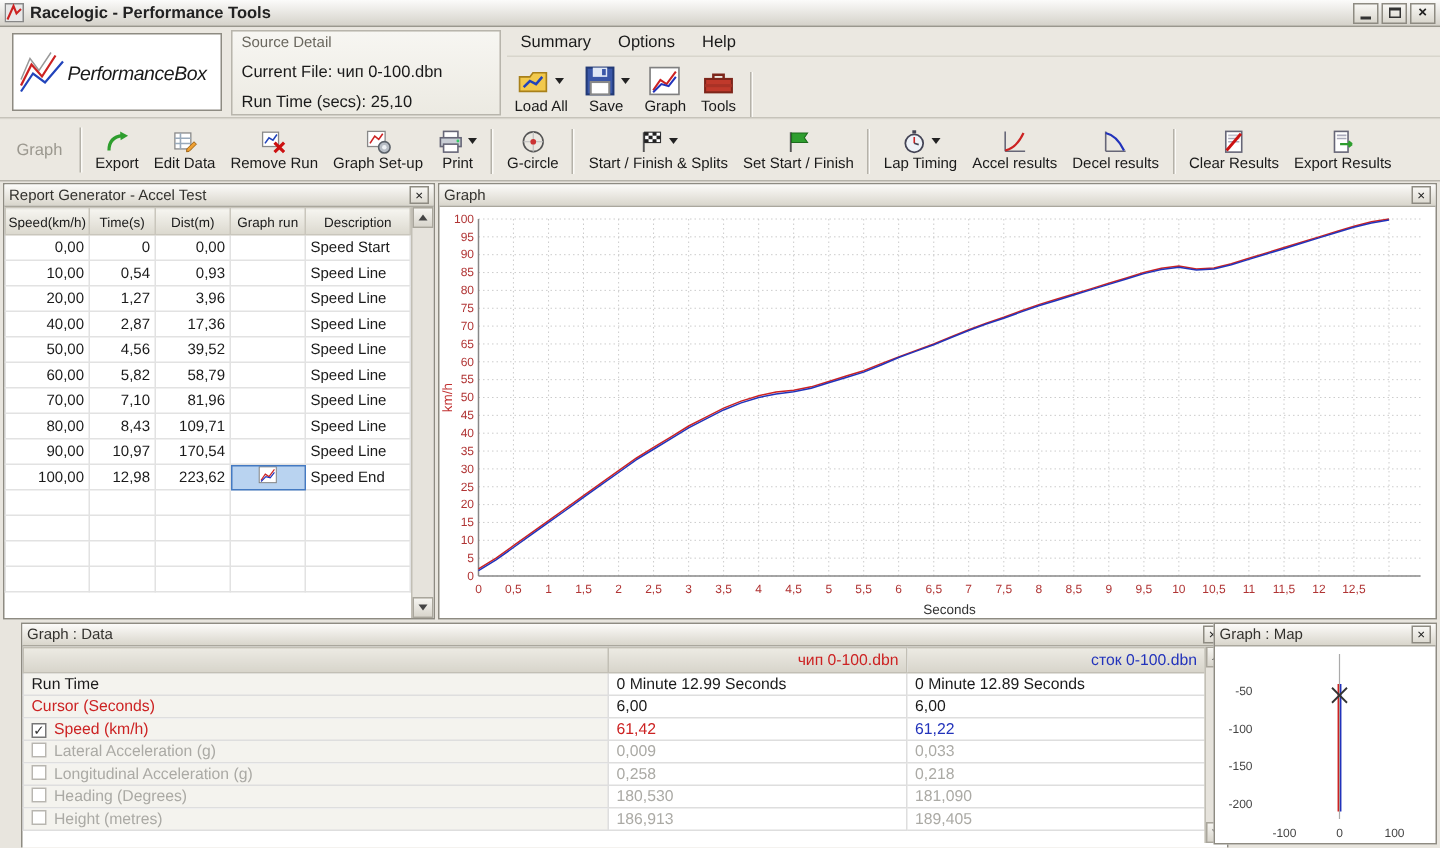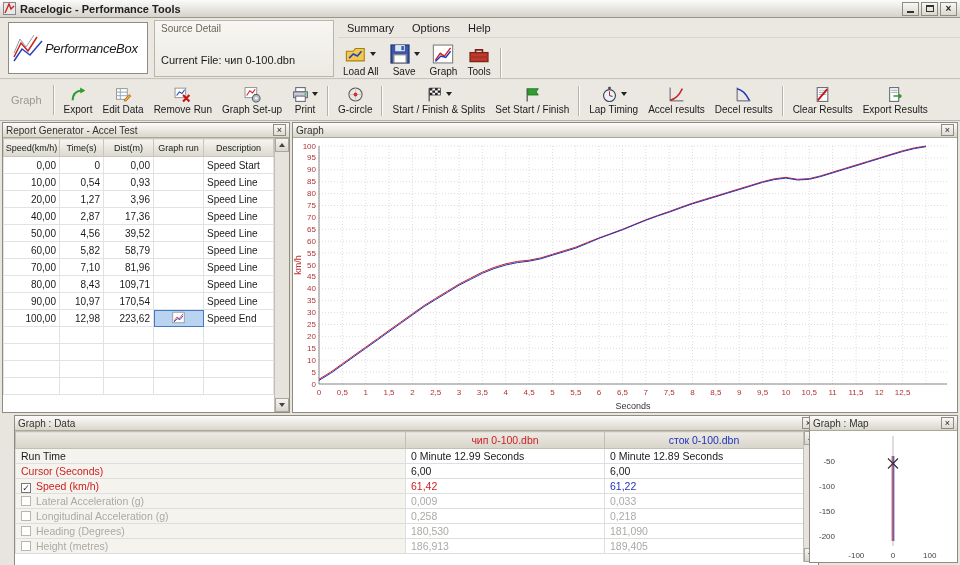--- a/index.html
+++ b/index.html
@@ -11,21 +11,21 @@
 .title-text{font-size:11px;font-weight:bold;color:#222;flex:1}
 .wbtn{width:17px;height:14px;border:1px solid #8e8b82;background:linear-gradient(#f8f7f4,#dad7ce);margin-left:2px;display:inline-flex;align-items:center;justify-content:center;font-size:10px;line-height:1;color:#222}
 .glyph-min{width:7px;height:2px;background:#333;margin-top:6px}
 .glyph-max{width:8px;height:7px;border:1px solid #333;border-top-width:2px}
 .glyph-close::before{content:"×";font-weight:bold}
 .topstrip{position:absolute;left:0;top:19px;width:960px;height:60px;background:#ebe8e1;border-bottom:1px solid #c6c3ba}
 .logo{position:absolute;left:8px;top:3px;width:140px;height:52px;background:#fff;border:1px solid #8e8b82;display:flex;align-items:center;padding:2px;overflow:hidden}
 .logo-text{font-style:italic;font-weight:normal;font-size:13px;letter-spacing:-0.3px;white-space:nowrap}
 .srcbox{position:absolute;left:154px;top:1px;width:180px;height:57px;border:1px solid #b8b5ac;background:linear-gradient(#f7f6f2,#eceae2);padding:2px 6px}
 .srclabel{font-size:10px;color:#6a675e}
-.srcline{font-size:11px;margin-top:20px;white-space:nowrap}
+.srcline{font-size:11px;margin-top:8px;white-space:nowrap}
 .menutool{position:absolute;left:338px;top:0;right:0;height:60px}
 .menubar{height:19px;display:flex;align-items:center;border-bottom:1px solid #d8d5cc}
 .menuitem{padding:2px 9px;font-size:11px}
 .maintb{height:40px;display:flex;align-items:flex-end;padding-top:1px}
 .tbtn{display:inline-flex;flex-direction:column;align-items:center;justify-content:center;padding:1px 4px;margin:0 1px;white-space:nowrap}
 .tbtn .icorow{display:flex;align-items:center;height:22px}
 .tbtn .tlabel{font-size:10px;margin-top:1px;color:#1a1a1a}
 .ico{display:inline-block}
 .ico svg{width:100%;height:100%;display:block}
 .dd{width:0;height:0;border-left:3px solid transparent;border-right:3px solid transparent;border-top:4px solid #222;margin-left:3px}
@@ -50,21 +50,21 @@
 .rtable td.num{text-align:right}
 .rtable td.gr{padding:0;text-align:center}
 .rtable td.sel{background:#b9d3f0;outline:1px solid #447ac2;outline-offset:-1px}
 .vscroll{position:absolute;top:0;right:0;width:15px;bottom:0;background:#e6e3dc;border-left:1px solid #c2bfb5;display:flex;flex-direction:column}
 .sb-btn{height:14px;background:linear-gradient(#f6f5f1,#d8d5cc);border:1px solid #a9a69c;display:flex;align-items:center;justify-content:center;flex:none}
 .sb-track{flex:1}
 .tri-up{width:0;height:0;border-left:3px solid transparent;border-right:3px solid transparent;border-bottom:4px solid #444}
 .tri-down{width:0;height:0;border-left:3px solid transparent;border-right:3px solid transparent;border-top:4px solid #444}
 .chartbox{position:relative;overflow:hidden}
 .dtable{border-collapse:collapse;table-layout:fixed;font-size:10.5px}
-.dtable th{background:linear-gradient(#eceae3,#d7d4ca);border:1px solid #c2bfb5;height:17px;font-weight:normal;text-align:center;padding:0 5px;white-space:nowrap;overflow:hidden}
+.dtable th{background:linear-gradient(#eceae3,#d7d4ca);border:1px solid #c2bfb5;height:17px;font-weight:normal;text-align:right;padding:0 5px;white-space:nowrap;overflow:hidden}
 .dtable td{border:1px solid #dedede;height:15px;padding:0 5px;white-space:nowrap;overflow:hidden;background:#fff}
 .dtable td.lbl{background:#f4f3ee}
 .cb{display:inline-block;width:10px;height:10px;border:1px solid #777;background:#fff;font-size:9px;line-height:9px;text-align:center;margin-right:5px;vertical-align:-1px;color:#333}
 .cb.unchecked{border-color:#b8b6b0}
 .data-body{position:relative;height:131px;overflow:hidden}
 </style>
 </head>
 <body>
 
 <div class="titlebar">

